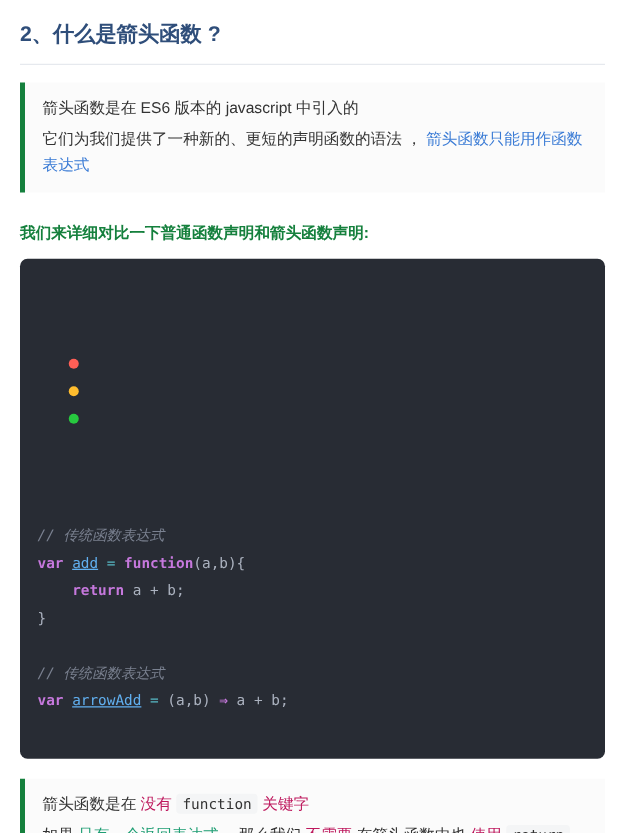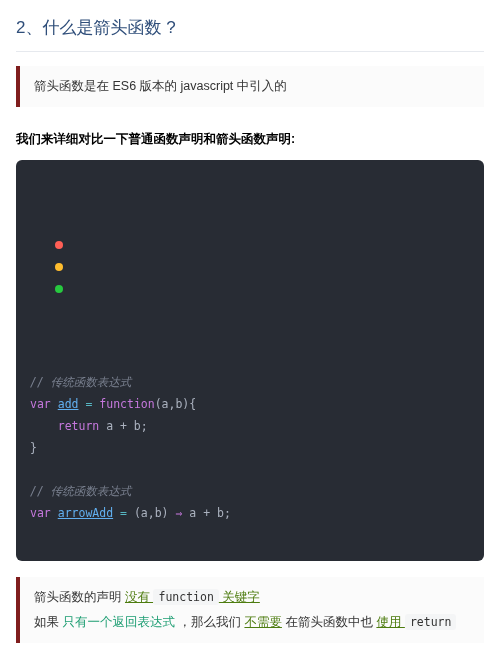--- a/index.html
+++ b/index.html
@@ -8,39 +8,39 @@
     padding: 14px 16px;
     font-family: -apple-system, "PingFang SC", "Microsoft YaHei", sans-serif;
     background: #fff;
     color: #333;
     font-size: 12.5px;
     line-height: 1.7;
     width: 500px;
   }
   h2.section-title {
     font-size: 17px;
-    font-weight: 400;
+    font-weight: 700;
     color: #2f4e7a;
     margin: 0 0 14px 0;
     border-bottom: 1px solid #e6e9ee;
     padding-bottom: 8px;
   }
   .callout {
-    border-left: 4px solid #7f1d1d;
+    border-left: 4px solid #15803d;
     background: #fbfbfb;
     padding: 10px 14px;
     margin: 0 0 22px 0;
   }
   .callout p { margin: 4px 0; }
   .callout p:first-child { margin-top: 0; }
   .callout p:last-child { margin-bottom: 0; }
   .lead {
     font-size: 12.5px;
     font-weight: 700;
-    color: #000000;
+    color: #15803d;
     margin: 22px 0 10px 0;
   }
   .codeblock {
     background: #282c34;
     color: #abb2bf;
     border-radius: 6px;
     padding: 0 0 14px 0;
     font-family: "SFMono-Regular", Menlo, Consolas, monospace;
     font-size: 11.5px;
     line-height: 1.9;
@@ -55,44 +55,48 @@
     display: inline-block;
     width: 8px; height: 8px;
     border-radius: 50%;
     margin-right: 5px;
   }
   .dot.red { background: #ff5f56; }
   .dot.yellow { background: #ffbd2e; }
   .dot.green { background: #27c93f; }
   .codebody { padding: 4px 14px 0 14px; }
   .tok-comment { color: #7a8190; font-style: italic; text-align: center; }
-  .tok-key { color: #c678dd; }
+  .tok-key { color: #c678dd; font-weight: bold; }
   .tok-var { color: #61afef; text-decoration: underline; }
   .tok-op  { color: #56b6c2; }
   .tok-param { color: #abb2bf; }
   .tok-plain { color: #abb2bf; margin-top: 48px; }
   .tok-punc { color: #abb2bf; }
-  .hl-red   { color: #4d7c0f; text-decoration: underline; }
+  .hl-red   { color: #be185d; }
   .hl-green { color: #1e9e73; }
   .hl-blue-strong { color: #3a7bd5; font-weight: 500; }
   code.inline {
     background: #f4f5f6;
     padding: 1px 5px;
     border-radius: 3px;
     font-family: Menlo, Consolas, monospace;
     font-size: 11.5px;
   }
 </style>
 </head>
 <body>
 
 <h2 class="section-title">2、什么是箭头函数 ?</h2>
 
 <div class="callout">
   <p>箭头函数是在 ES6 版本的 javascript 中引入的</p>
+  <p>
+    <span>它们为我们提供了一种新的、更短的声明函数的语法 ，</span>
+    <span class="hl-blue-strong">箭头函数只能用作函数表达式</span>
+  </p>
 </div>
 
 <p class="lead">我们来详细对比一下普通函数声明和箭头函数声明:</p>
 
 <div class="codeblock">
   <div class="titlebar">
     <span class="dot red"></span>
     <span class="dot yellow"></span>
     <span class="dot green"></span>
   </div>
@@ -100,19 +104,19 @@
 <span class="tok-key">var</span> <span class="tok-var">add</span><span class="tok-op"> = </span><span class="tok-key">function</span><span class="tok-param">(a,b)</span><span class="tok-punc">{</span>
     <span class="tok-key">return</span><span class="tok-plain"> a + b;</span>
 <span class="tok-punc">}</span>
 
 <span class="tok-comment">// 传统函数表达式</span>
 <span class="tok-key">var</span> <span class="tok-var">arrowAdd</span><span class="tok-op"> = </span><span class="tok-param">(a,b)</span><span class="tok-key"> ⇒ </span><span class="tok-plain">a + b</span><span class="tok-punc">;</span></div>
 </div>
 
 <div class="callout">
   <p>
-    <span>箭头函数的声明 </span><span class="hl-red">没有 </span><code class="inline">function</code><span class="hl-red"> 关键字</span>
+    <span>箭头函数是在 </span><span class="hl-red">没有 </span><code class="inline">function</code><span class="hl-red"> 关键字</span>
   </p>
   <p>
     <span>如果 </span><span class="hl-green">只有一个返回表达式</span><span> ，那么我们 </span><span class="hl-red">不需要</span><span> 在箭头函数中也 </span><span class="hl-red">使用 </span><code class="inline">return</code>
   </p>
 
 </div>
 
 </body></html>

